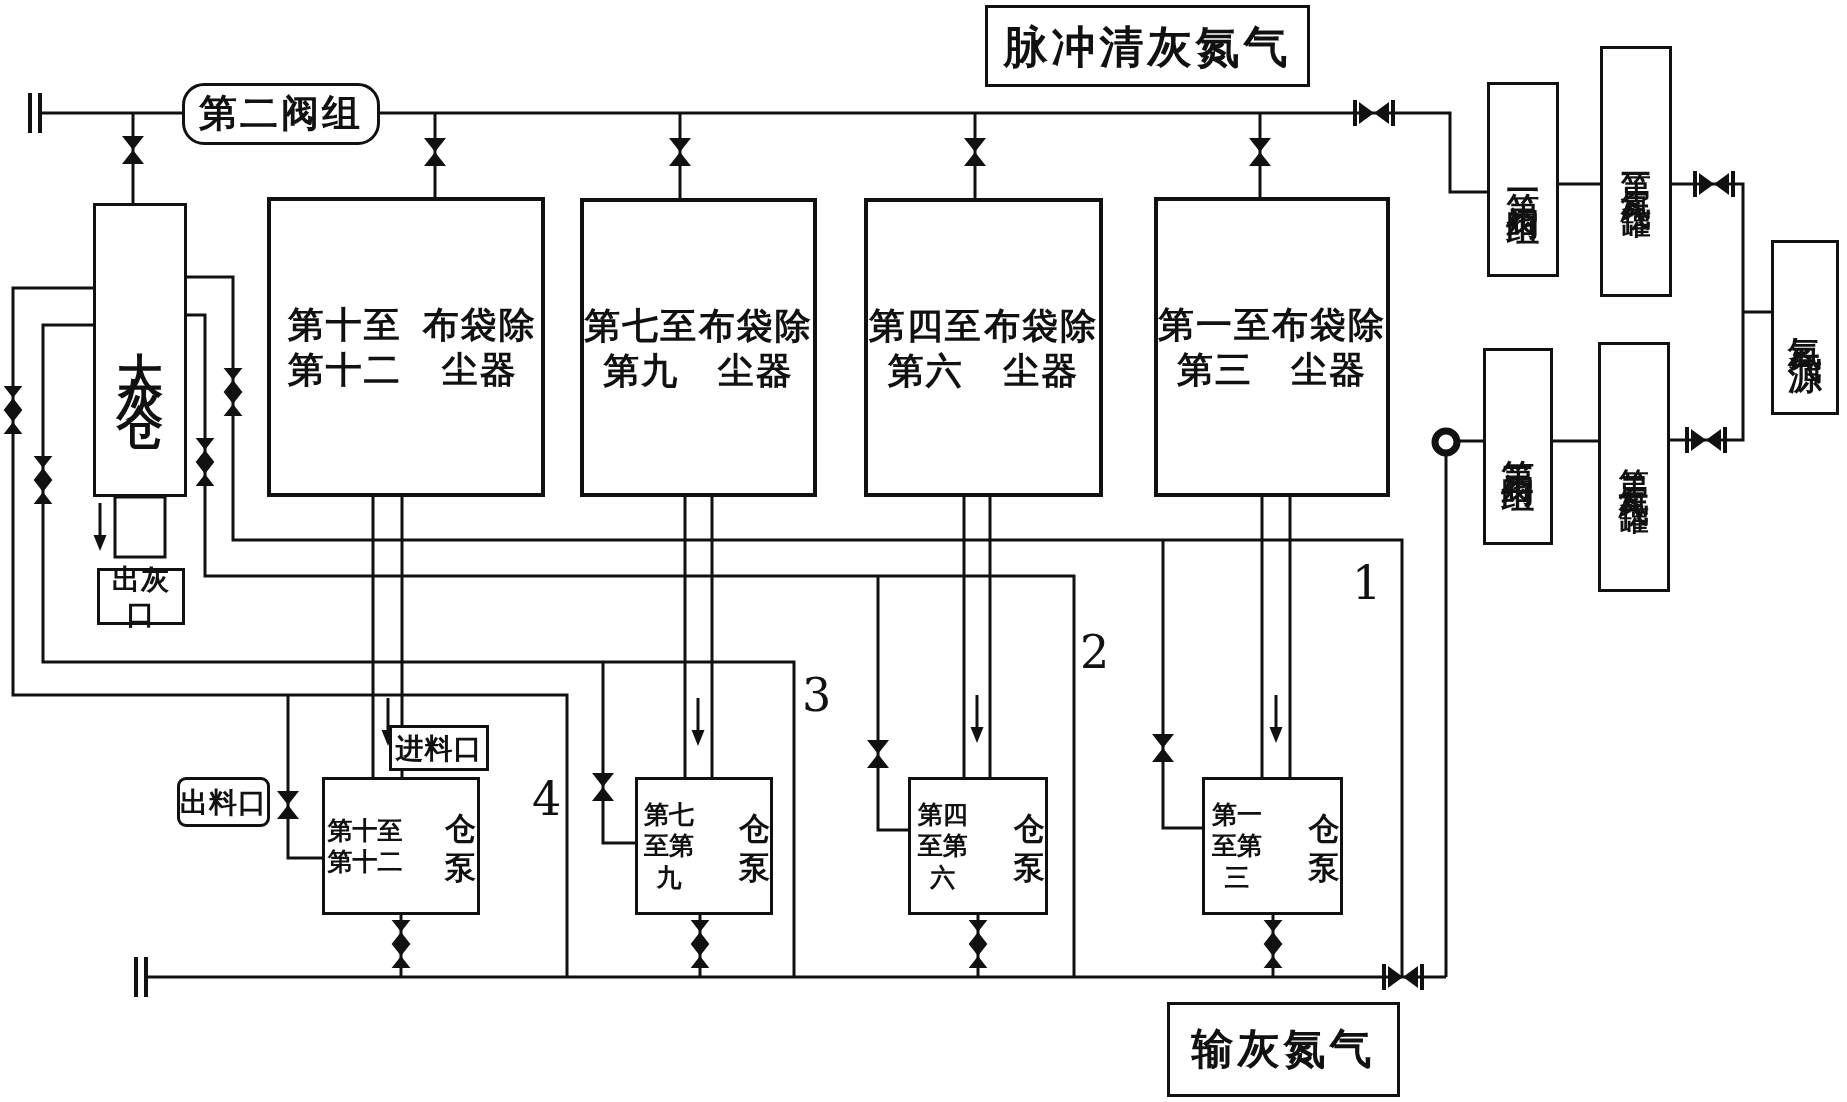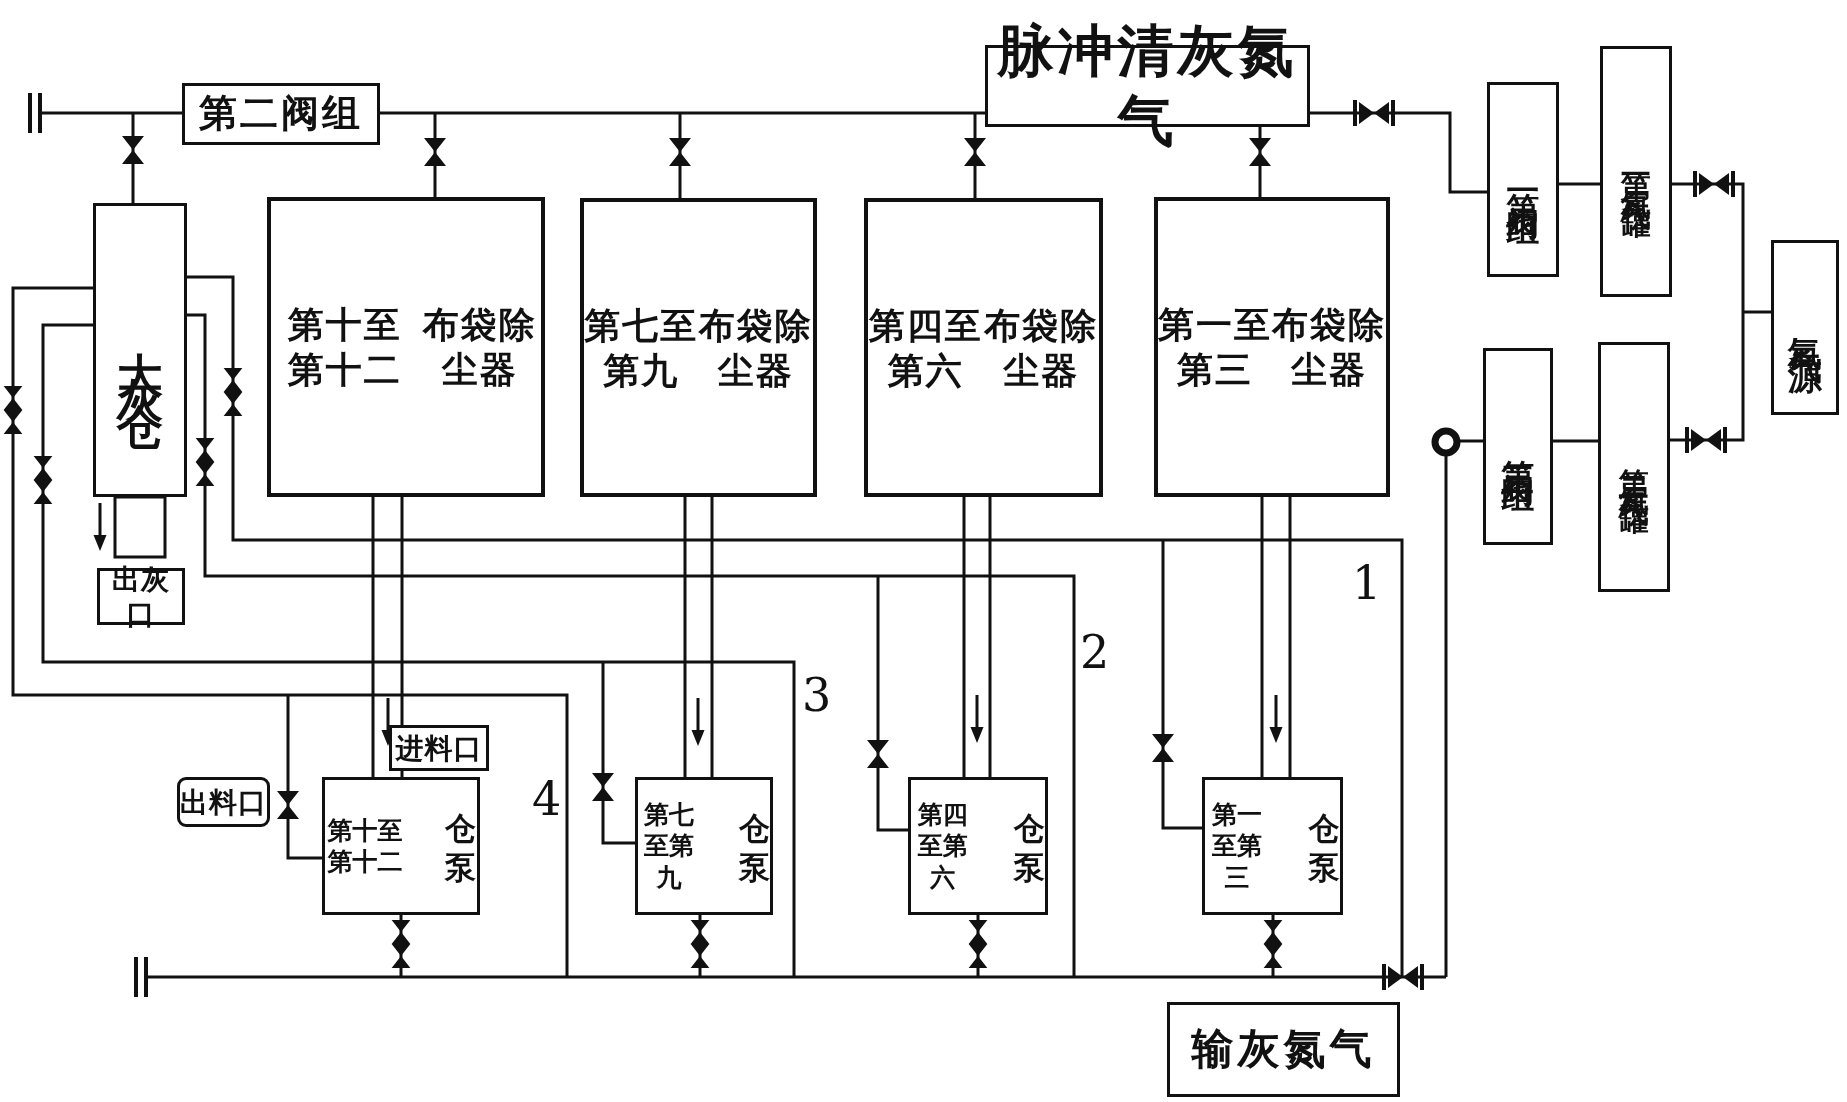--- a/index.html
+++ b/index.html
@@ -7,22 +7,22 @@
        font-family:"DejaVu Sans","Liberation Sans",sans-serif;color:#111;}
   #diagram-svg{position:absolute;left:0;top:0;z-index:1;}
   .box{position:absolute;background:#fff;border:3px solid #111;box-sizing:border-box;
        display:flex;align-items:center;justify-content:center;text-align:center;
        z-index:2;font-weight:700;line-height:1.25;}
   .box.big{border-width:4px;}
   .box.col{flex-direction:row;}
   .vtext{writing-mode:vertical-rl;text-orientation:upright;}
   .num{position:absolute;z-index:3;font-size:46px;font-weight:400;
        font-family:"DejaVu Serif","Liberation Serif",serif;background:transparent;}
-  .pulse-label{font-size:56px;letter-spacing:4px;margin-top:40px;}
-  .vg2{font-size:38px;letter-spacing:3px;}
+  .pulse-label{font-size:44px;letter-spacing:4px;}
+  .vg2{font-size:38px;letter-spacing:3px;border-radius:22px;}
   .silo{font-size:46px;letter-spacing:26px;padding-top:8px;}
   .smallbox{font-size:28px;letter-spacing:1px;}
   .collector{font-size:36px;letter-spacing:2px;}
   .vg-side{font-size:33px;letter-spacing:7px;}
   .tank{font-size:30px;letter-spacing:9px;}
   .source{font-size:34px;letter-spacing:12px;}
   .pump .r1{font-size:25px;}
   .pump .r2{font-size:31px;margin-top:4px;margin-left:39px;}
   .transport-label{font-size:42px;letter-spacing:4px;}
 </style>

